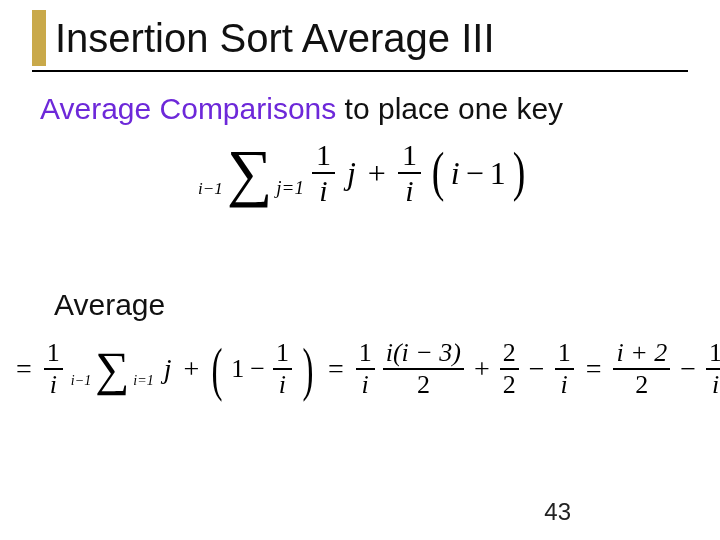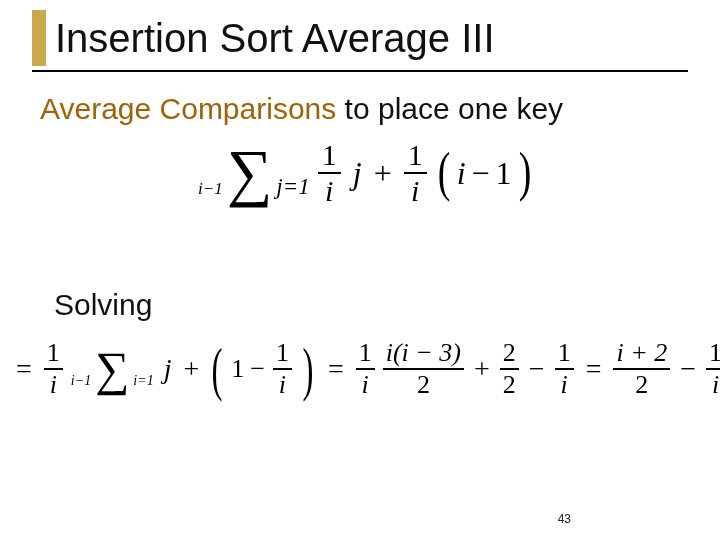--- a/index.html
+++ b/index.html
@@ -44,33 +44,33 @@
     border-top: 2px solid #000;
   }
   .line1 {
     position: absolute;
     left: 40px;
     top: 92px;
     font-size: 30px;
     color: #111;
     white-space: nowrap;
   }
-  .line1 .blue { color: #a16207; margin-top: 40px; }
+  .line1 .blue { color: #6d28d9; margin-top: 40px; }
   .solving {
     position: absolute;
     left: 54px;
     top: 288px;
     font-size: 30px;
     color: #111;
   }
   .page-num {
     position: absolute;
     right: 26px;
     bottom: 14px;
-    font-size: 12px;
+    font-size: 24px;
     color: #222;
   }
 
   
   .formula1 {
     position: absolute;
     left: 198px;
     top: 140px;
     height: 120px;
     font-family: "Times New Roman", Times, serif;
@@ -86,21 +86,21 @@
   .formula1 .sigma-top {
     font-size: 17px;
     margin-bottom: -4px;
     font-style: italic;
   }
   .formula1 .sigma {
     font-size: 64px;
     line-height: 0.8;
   }
   .formula1 .sigma-bot {
-    font-size: 23px;
+    font-size: 19px;
     margin-top: -2px;
     font-style: italic;
     text-align: right;
   }
   .formula1 .frac {
     display: inline-block;
     vertical-align: middle;
     text-align: center;
     margin: 0 4px;
     line-height: 1;
@@ -219,21 +219,21 @@
       <span class="bar"></span>
       <span class="den">i</span>
     </span>
     <span class="paren">(</span>
     <span class="term ital" style="margin:0">i</span>
     <span class="term" style="margin:0 2px">−</span>
     <span class="term" style="margin:0">1</span>
     <span class="paren">)</span>
   </div>
 
-  <div class="solving">Solving</div>
+  <div class="solving">Average</div>
 
   <div class="formula2">
     <span class="f2 eq">=</span>
 
     <span class="f2 frac">
       <span class="num upright">1</span>
       <span class="bar"></span>
       <span class="den">i</span>
     </span>
 

